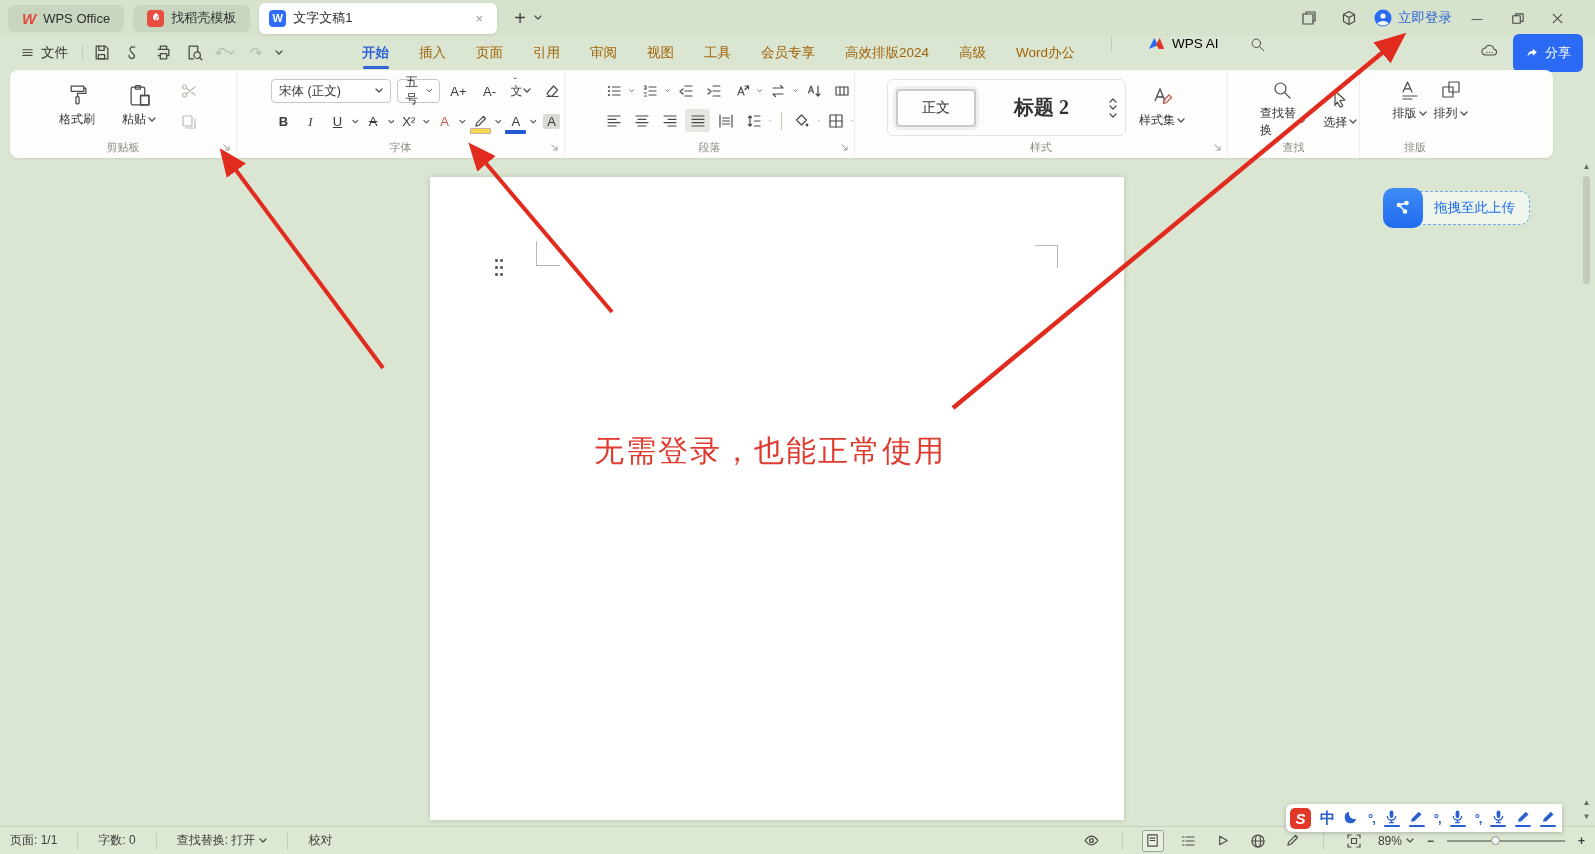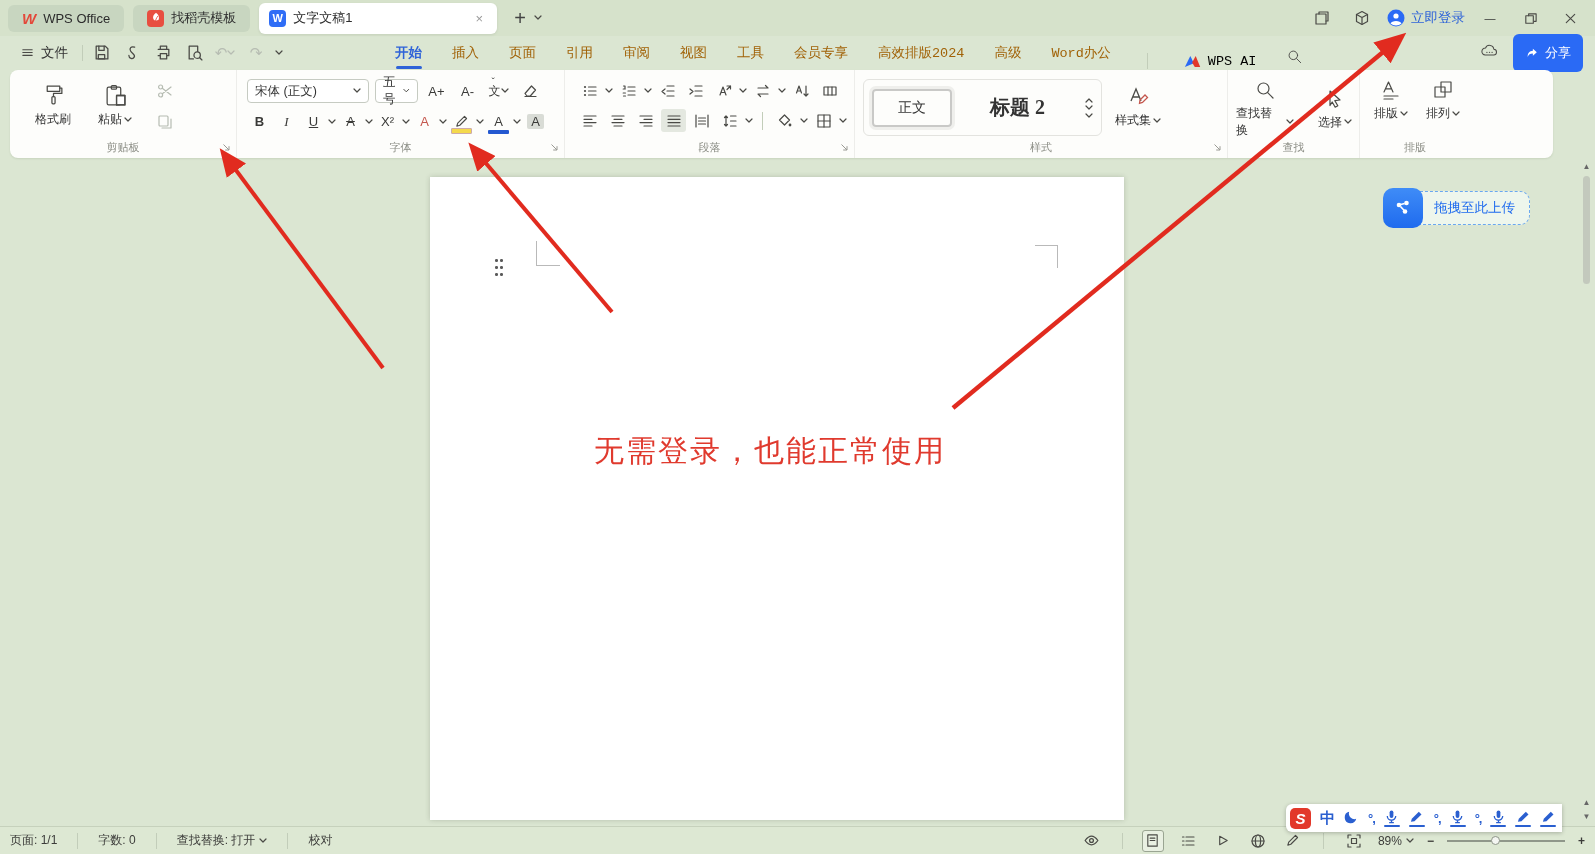--- a/index.html
+++ b/index.html
@@ -18,33 +18,33 @@
   .tab.active { background:#ffffff; height:31px; width:238px; padding:0 10px;
     box-shadow:0 1px 3px rgba(0,0,0,.08); }
   .tab .brandw { color:#e3483a; font-weight:bold; font-style:italic; font-size:15px; }
   .sq-ic { width:17px; height:17px; border-radius:4px; display:flex; align-items:center;
     justify-content:center; color:#fff; font-size:11px; font-weight:bold; flex:0 0 auto; }
   .sq-red { background:#e84e40; }
   .sq-blue { background:#2f6df6; }
   .tab-close { margin-left:auto; color:#9a9a9a; font-size:13px; padding:0 4px; }
   .newtab { font-size:20px; color:#444; padding:0 6px; margin-left:2px; }
   .newtab-chev { color:#555; margin-left:2px; }
-  .tb-right { position:absolute; right:0; top:0; height:36px; display:flex; align-items:center; gap:10px; padding-right:10px; }
+  .tb-right { position:absolute; right:13px; top:0; height:36px; display:flex; align-items:center; gap:10px; padding-right:10px; }
   .login { display:flex; align-items:center; gap:6px; color:#2e63d8; font-size:13.5px; }
   .winbtn { width:30px; height:30px; display:flex; align-items:center; justify-content:center; color:#333; }
 
   
   .menubar { position:absolute; top:36px; left:0; width:100%; height:33px;
     display:flex; align-items:center; padding:0 12px; }
   .filebtn { display:flex; align-items:center; gap:6px; font-size:13.5px; padding:0 8px; height:26px; }
   .vline { width:1px; height:16px; background:#c2cdb9; margin:0 6px; }
   .qat { display:flex; align-items:center; gap:7px; }
   .qbtn { width:24px; height:24px; display:flex; align-items:center; justify-content:center; }
   .uglyph { font-size:15px; color:#b6bcb2; }
-  .menus { display:flex; align-items:flex-end; gap:30px; margin-left:112px; height:100%;font-family:Liberation Mono, monospace; }
+  .menus { display:flex; align-items:flex-start; gap:30px; margin-left:79px; height:100%; }
   .menu-item { position:relative; height:100%; display:flex; align-items:center; font-size:13.5px; color:#a16207; }
   .menu-item.active { color:#2e63d8; font-weight:bold; }
   .menu-item.active::after { content:""; position:absolute; left:50%; transform:translateX(-50%);
     bottom:0px; width:26px; height:3px; border-radius:2px; background:#2e63d8; }
   .ai-chip { display:flex; align-items:center; gap:6px; font-size:13.5px; color:#000000; }
   .mb-right { margin-left:auto; display:flex; align-items:center; gap:14px; }
   .share-btn { background:#2a6af5; color:#fff; border-radius:6px; height:38px; padding:0 12px;
     display:flex; align-items:center; gap:6px; font-size:13px; }
 
   
@@ -52,21 +52,21 @@
     background:#fdfdfb; border-radius:8px; box-shadow:0 1px 2px rgba(60,80,50,.12);
     display:flex; }
   .rgroup { position:relative; border-right:1px solid #ededea; padding-top:9px; }
   .rgroup:last-child { border-right:none; }
   .glabel { position:absolute; bottom:3px; left:0; width:100%; text-align:center;
     font-size:11px; color:#8b8d85; }
   .launcher { position:absolute; right:5px; bottom:6px; width:9px; height:9px; }
   .bigbtn { display:flex; flex-direction:column; align-items:center; gap:4px; width:50px; }
   .bigbtn .lbl { font-size:12px; color:#333; display:flex; align-items:center; gap:2px; }
   .chev { width:8px; height:6px; }
-  .row { display:flex; align-items:center; }
+  .row { display:flex; align-items:center;margin-left:24px; }
   .smb { min-width:25px; height:23px; display:flex; align-items:center; justify-content:center;
     border-radius:3px; font-size:13px; color:#3a3a38; }
   .smb.on { background:#e4e8e0; }
   .sel { border:1px solid #c6cbc2; border-radius:4px; background:#fff; height:24px;
     display:flex; align-items:center; justify-content:space-between; padding:0 7px; font-size:12.5px; }
   .fx-b { font-weight:bold; }
   .fx-i { font-style:italic; font-family:"Liberation Serif","DejaVu Serif",serif; }
   .fx-u { text-decoration:underline; }
   .fx-s { text-decoration:line-through; }
   .fx-eff { color:#c4564d; }

